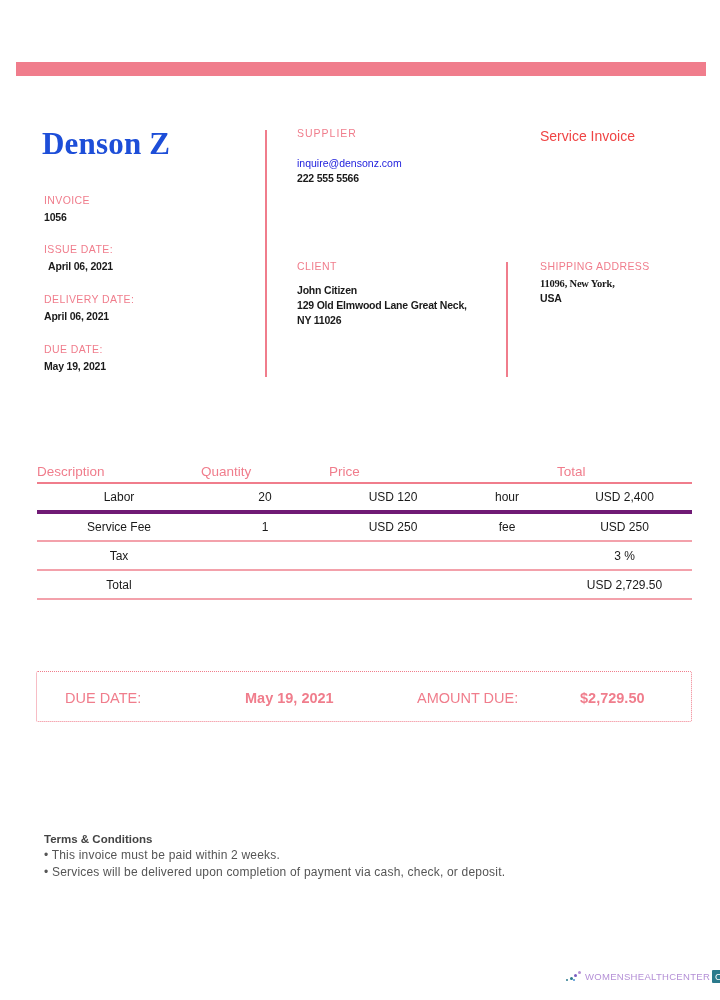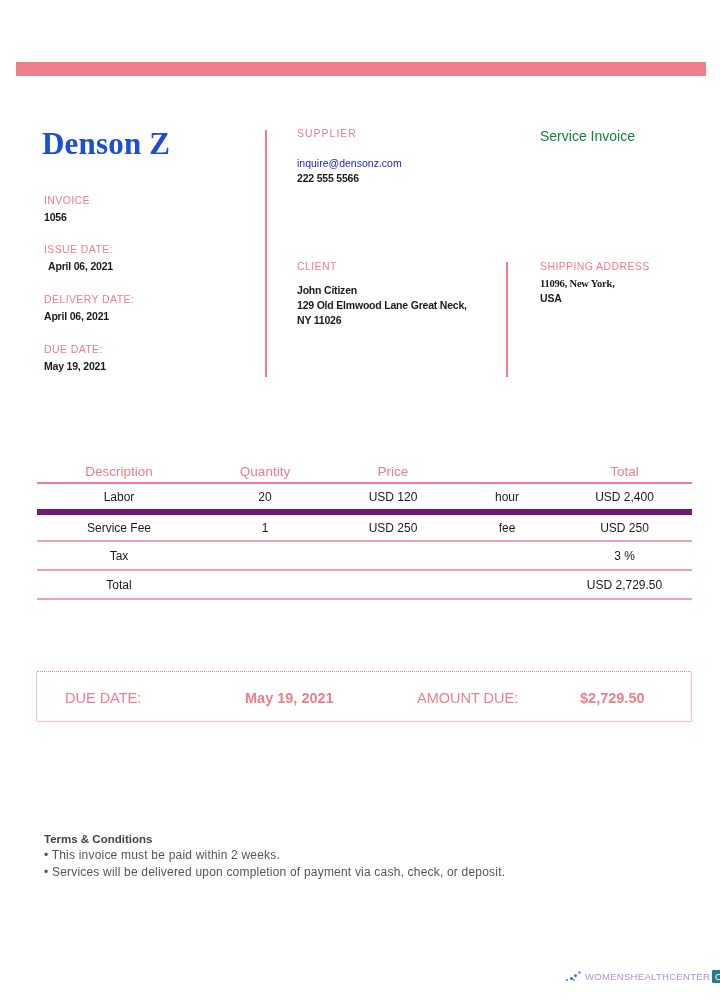--- a/index.html
+++ b/index.html
@@ -12,26 +12,26 @@
     .brand { left: 42px; top: 126px; font-family: "Liberation Serif", serif; font-weight: bold; font-size: 31px; color: #1d4ed8; letter-spacing: 0.2px; }
 
     .label { font-size: 10.5px; color: #f07d8c; letter-spacing: 0.4px; text-transform: uppercase; line-height: 13px; }
     .value { font-size: 10.5px; color: #1a1a1a; font-weight: bold; line-height: 15px; letter-spacing: -0.2px; }
 
     .field { left: 44px; }
     .vline { width: 1.5px; background: #f07d8c; }
 
     .email { font-size: 10.5px; color: #2222dd; line-height: 15px; font-weight: normal; }
 
-    .doc-type { left: 540px; top: 128px; font-size: 14px; color: #15803d; }
+    .doc-type { left: 540px; top: 128px; font-size: 14px; color: #ef4444; }
 
     .items-table { left: 37px; top: 460px; width: 655px; border-collapse: collapse; }
-    .items-table th { font-weight: normal; font-size: 13.5px; color: #f07d8c; height: 23px; border-bottom: 2px solid #f07d8c; text-align: center; padding: 0; margin-top: 24px; }
+    .items-table th { font-weight: normal; font-size: 13.5px; color: #f07d8c; height: 23px; border-bottom: 2px solid #f07d8c; text-align: left; padding: 0; margin-top: 24px; }
     .items-table td { font-size: 12px; color: #1a1a1a; height: 29px; border-bottom: 2px solid #f3a1ab; text-align: center; padding: 0; }
-    .items-table tr.first td { border-bottom: 6px solid #701a75; }
+    .items-table tr.first td { border-bottom: 4px solid #701a75; }
 
     .due-box { left: 36px; top: 671px; width: 656px; height: 51px; border: 1.5px dotted #f07d8c; border-radius: 2px; }
     .due-text { top: 18px; font-size: 14.5px; color: #f07d8c; }
     .due-bold { font-weight: bold; }
 
     .terms { left: 44px; top: 832px; }
     .terms-title { font-size: 11.5px; font-weight: bold; color: #444; line-height: 15px; }
     .terms-line { font-size: 12px; color: #555; line-height: 17px; letter-spacing: 0.2px; }
 
     .watermark { left: 566px; top: 970px; display: flex; align-items: center; font-size: 9.5px; color: #b48fd6; letter-spacing: 0.3px; }

